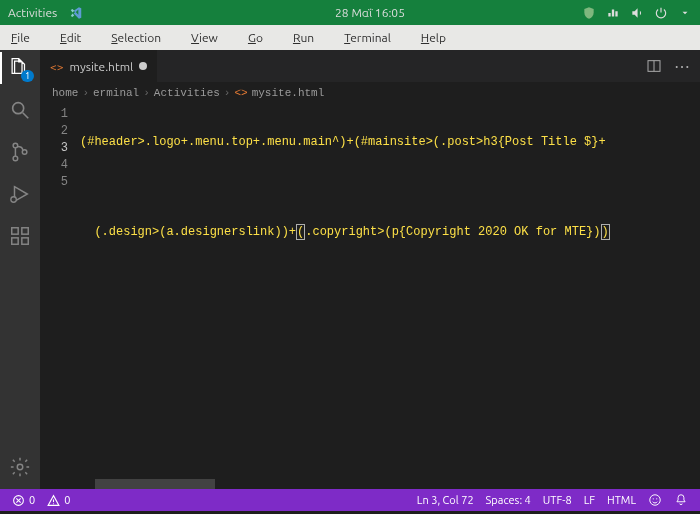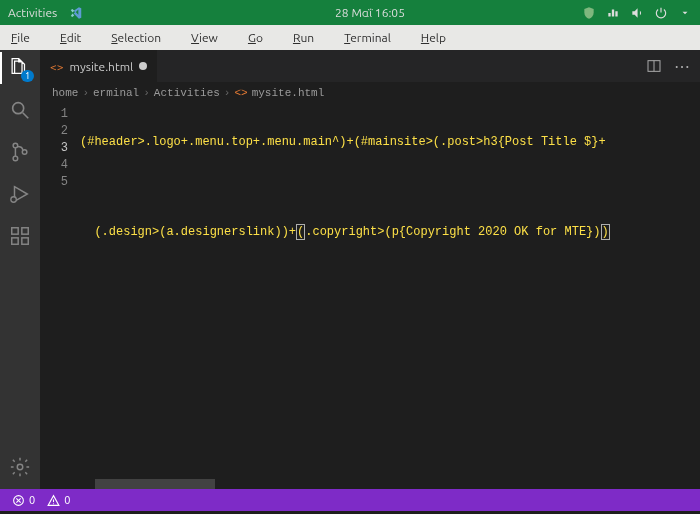--- a/index.html
+++ b/index.html
@@ -205,13 +205,33 @@
     <span>0</span>
   </div>
   <div class="sitem">
     <svg width="13" height="13" viewBox="0 0 24 24">
         <path d="M12 3l10 18H2z" fill="none" stroke="#fff" stroke-width="2"></path>
         <line x1="12" y1="10" x2="12" y2="15" stroke="#fff" stroke-width="2"></line>
         <circle cx="12" cy="18" r="1" fill="#fff"></circle>
       </svg>
     <span>0</span>
   </div>
+  <div class="right">
+    <div class="sitem">Ln 3, Col 72</div>
+    <div class="sitem">Spaces: 4</div>
+    <div class="sitem">UTF-8</div>
+    <div class="sitem">LF</div>
+    <div class="sitem">HTML</div>
+    <div class="sitem">
+        <svg width="14" height="14" viewBox="0 0 24 24">
+          <circle cx="12" cy="12" r="9" fill="none" stroke="#fff" stroke-width="1.6"></circle>
+          <circle cx="9" cy="10" r="1" fill="#fff"></circle>
+          <circle cx="15" cy="10" r="1" fill="#fff"></circle>
+          <path d="M8 15c1 1.5 2.5 2 4 2s3-.5 4-2" fill="none" stroke="#fff" stroke-width="1.6"></path>
+        </svg>
+      </div>
+    <div class="sitem">
+        <svg width="14" height="14" viewBox="0 0 24 24">
+          <path d="M12 3a5 5 0 00-5 5v4l-2 3h14l-2-3V8a5 5 0 00-5-5zM10 18a2 2 0 004 0" fill="none" stroke="#fff" stroke-width="1.6"></path>
+        </svg>
+      </div>
+  </div>
 </div>
 
 </body></html>

